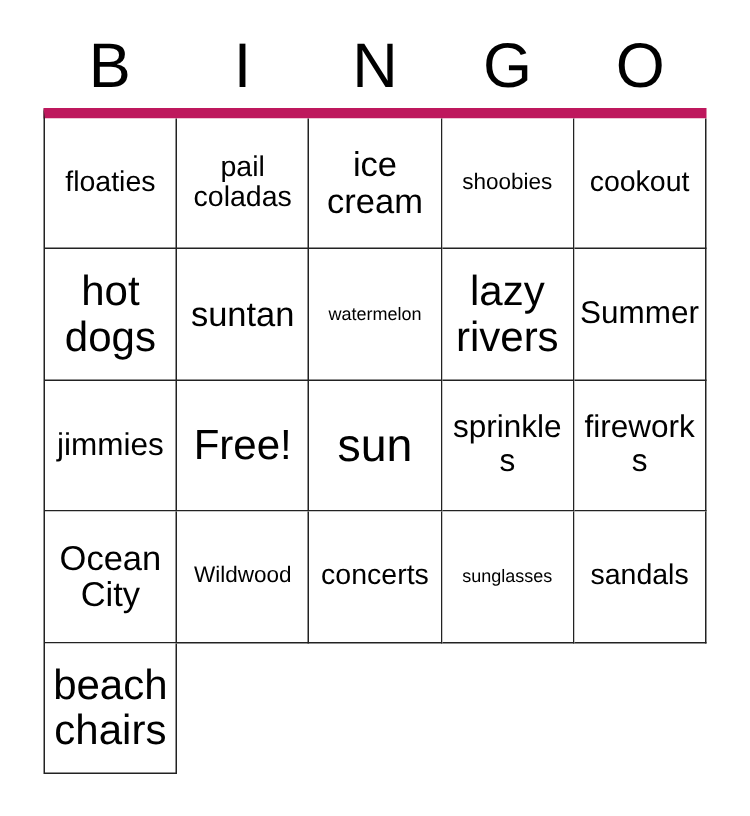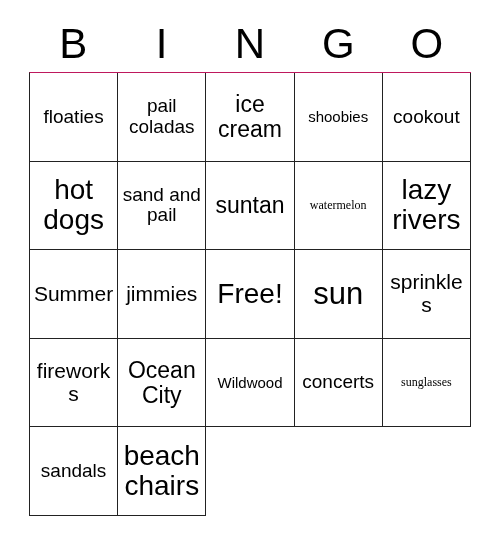--- a/index.html
+++ b/index.html
@@ -49,21 +49,21 @@
   
   #grid {
     position: absolute;
     left: 29px;
     top: 72px;
     width: 442px;
     height: 444px;
     display: grid;
     grid-template-columns: repeat(5, 1fr);
     grid-template-rows: repeat(5, 1fr);
-    border-top: 1px solid #be185d;
+    border-top: 7px solid #be185d;
     border-left: 1px solid #222222;
     box-sizing: border-box;
     background: #ffffff;
   }
   .cell {
     border-right: 1px solid #222222;
     border-bottom: 1px solid #222222;
     box-sizing: border-box;
     display: flex;
     align-items: center;
@@ -75,21 +75,21 @@
   }
   .cell-text {
     display: block;
     width: 100%;
     line-height: 1.08;
     word-wrap: break-word;
     color: #000000;
   }
 
   
-  .fs-xs  { font-size: 12px; font-family: Liberation Serif, serif; }
+  .fs-xs  { font-size: 12px; }
   .fs-sm  { font-size: 15px; }
   .fs-md  { font-size: 21px; }
   .fs-lg  { font-size: 19px; }
   .fs-xl  { font-size: 23px; }
   .fs-xxl { font-size: 28px; }
   .fs-huge{ font-size: 31px; }
 </style>
 </head>
 <body>
 
@@ -116,23 +116,20 @@
       </div>
     <div class="cell">
         <span class="cell-text fs-sm">shoobies</span>
       </div>
     <div class="cell">
         <span class="cell-text fs-lg">cookout</span>
       </div>
 
     <div class="cell">
         <span class="cell-text fs-xxl">hot dogs</span>
-      </div>
-    <div class="cell">
-        <span class="cell-text fs-lg">sand and pail</span>
       </div>
     <div class="cell">
         <span class="cell-text fs-xl">suntan</span>
       </div>
     <div class="cell">
         <span class="cell-text fs-xs">watermelon</span>
       </div>
     <div class="cell">
         <span class="cell-text fs-xxl">lazy rivers</span>
       </div>

